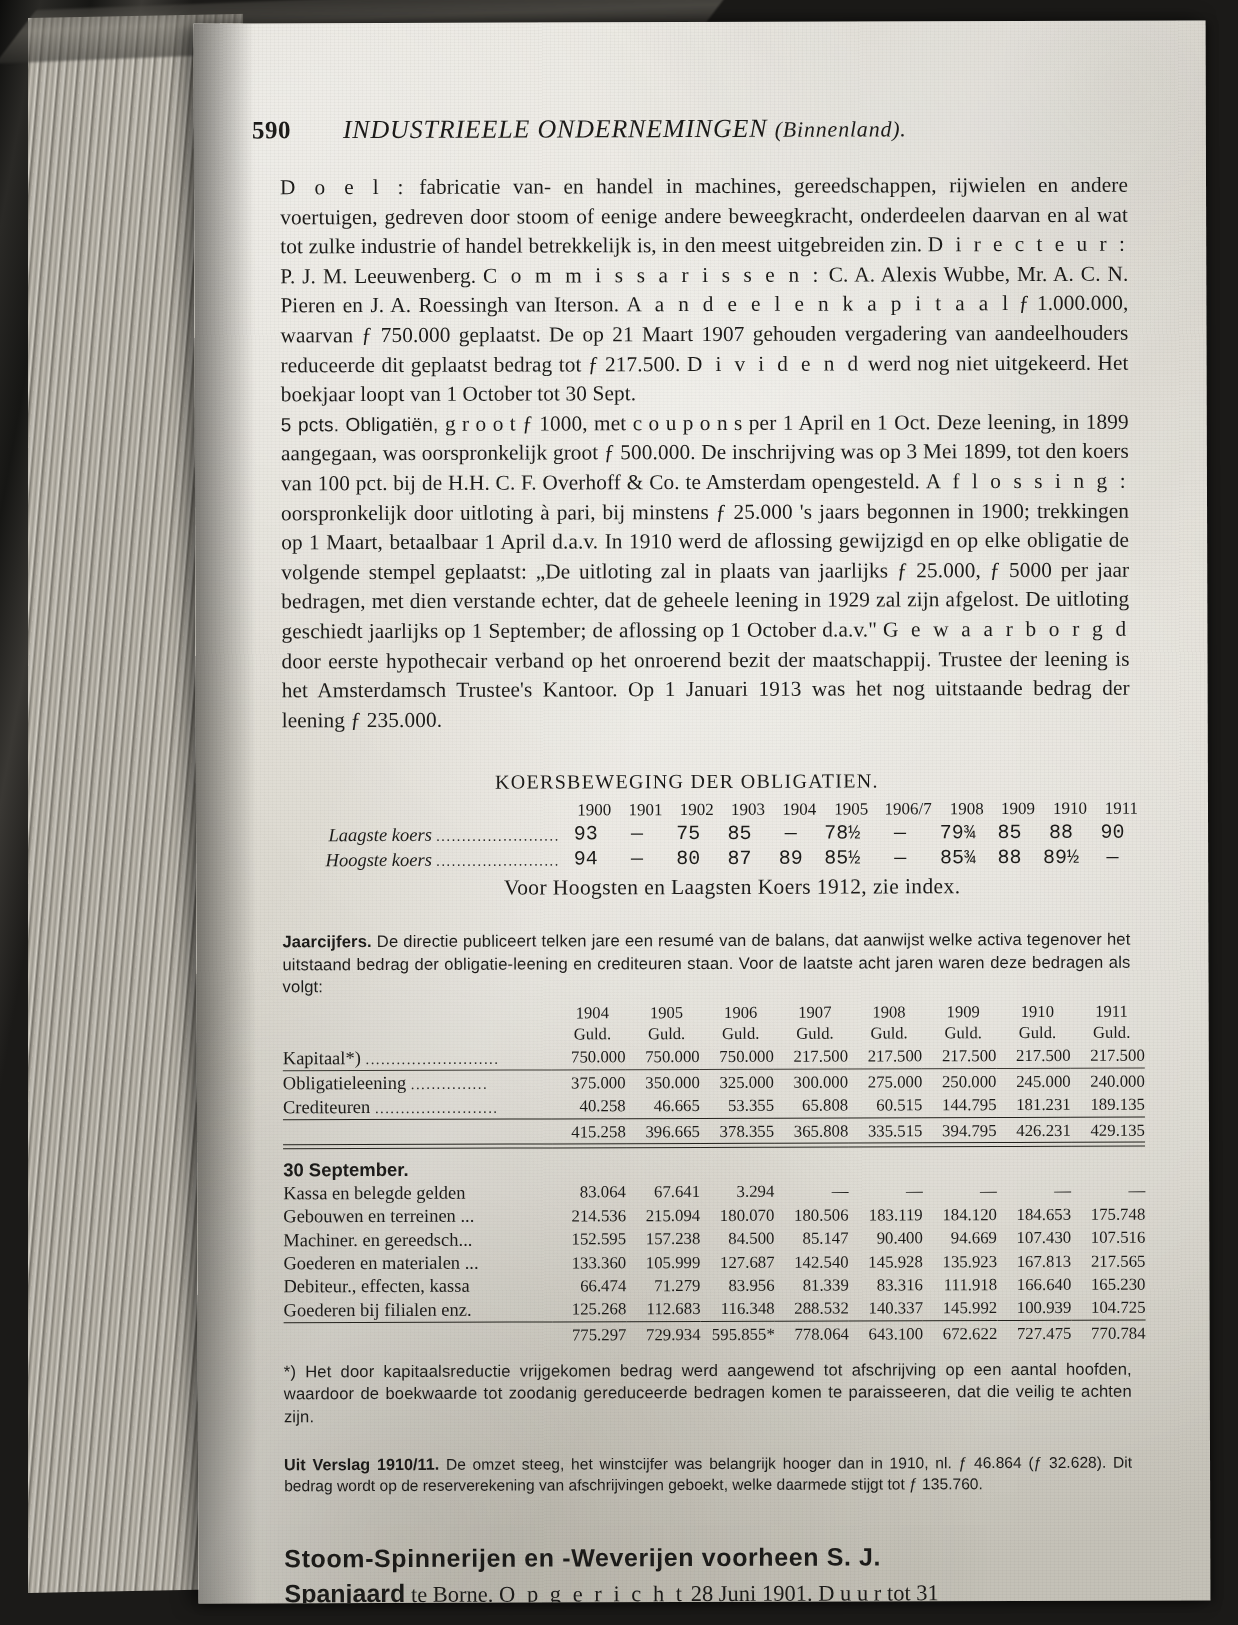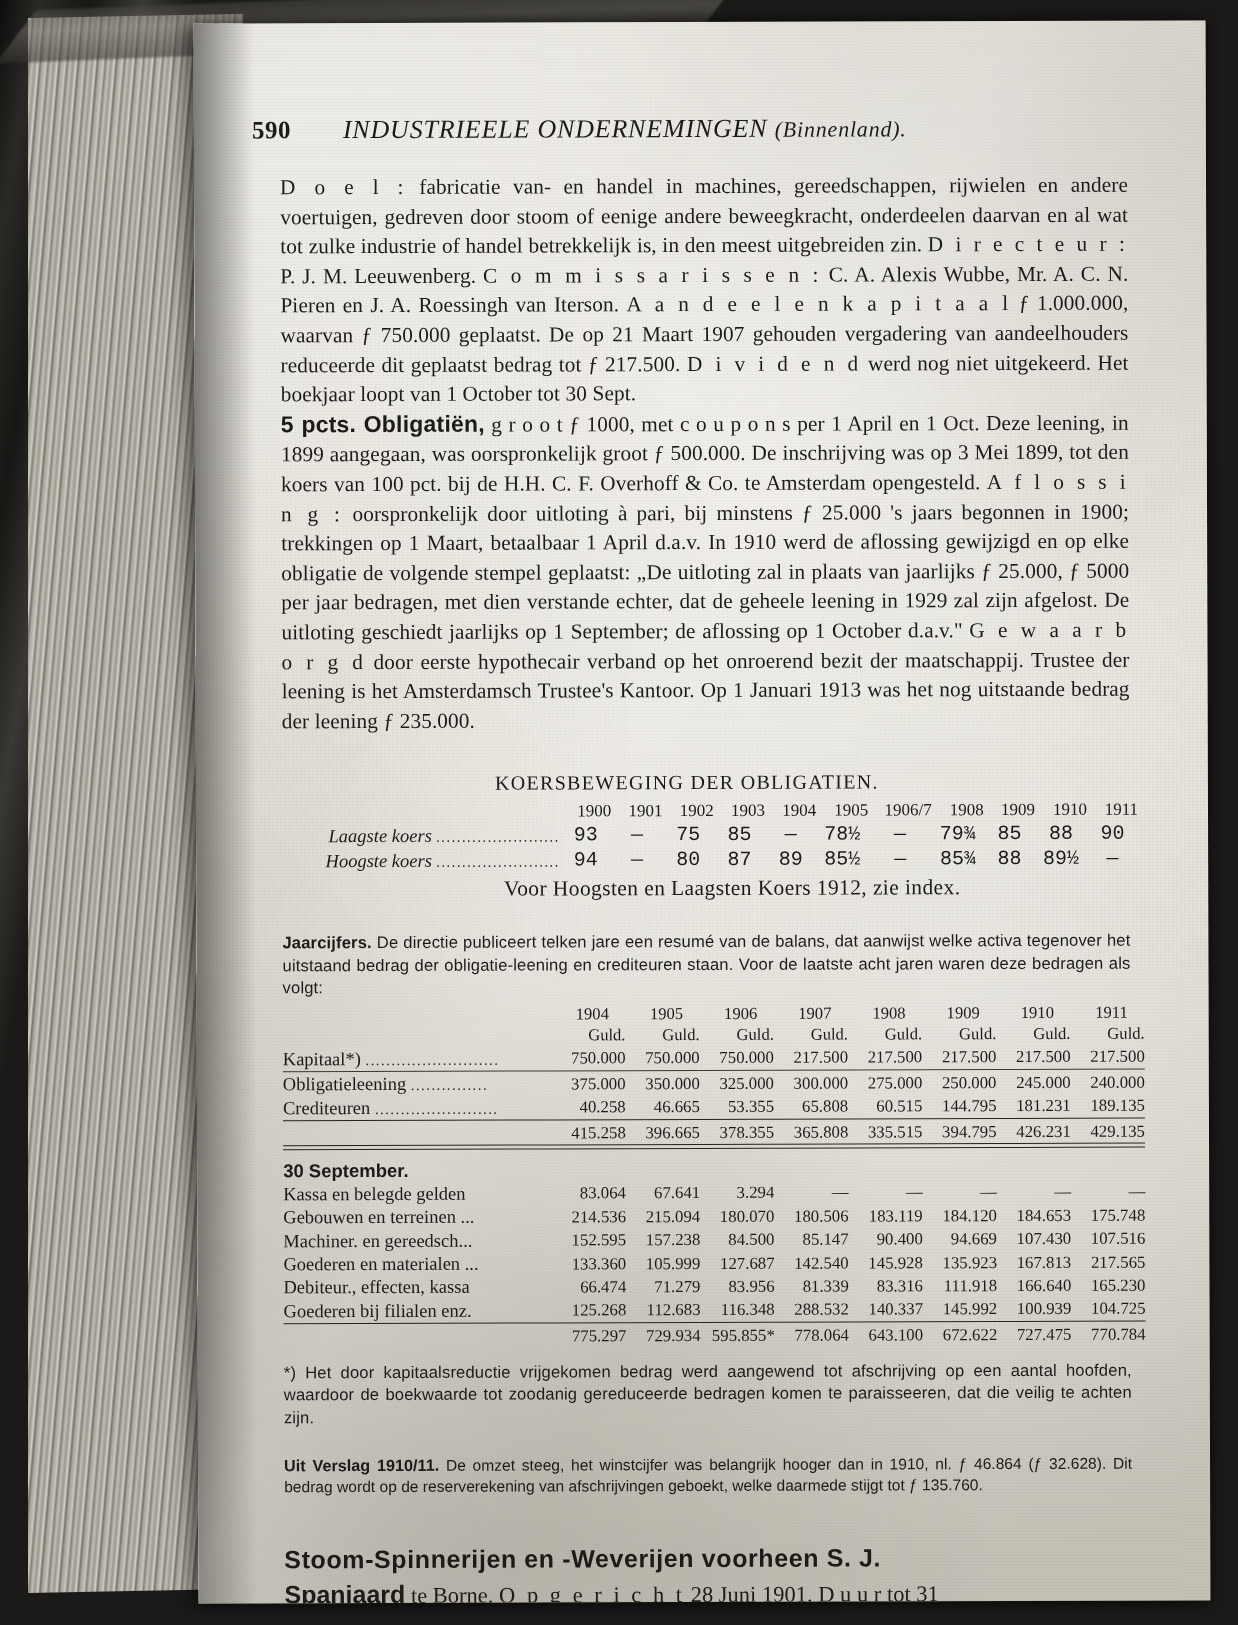--- a/index.html
+++ b/index.html
@@ -124,21 +124,21 @@
   
   .body-block {
     margin: 28px 78px 0 86px;
     font-size: 21.3px;
     line-height: 29.6px;
     text-align: justify;
     letter-spacing: 0.1px;
   }
   .body-block p { margin: 0; }
   .sp { letter-spacing: 3.4px; }
-  .bold-run { font-family: "Liberation Sans", sans-serif; font-weight: 700; font-size: 23px; letter-spacing: 0.2px; }
+  .bold-run { font-family: "Liberation Sans", sans-serif; font-weight: 400; font-size: 19px; letter-spacing: 0.2px; }
 
   
   .sec-title {
     text-align: center;
     font-size: 20px;
     letter-spacing: 1.3px;
     margin: 36px 0 6px 0;
     padding-right: 30px;
   }
   table { border-collapse: collapse; }
@@ -183,21 +183,21 @@
   .fin-table {
     margin: 4px 0 0 86px;
     width: 862px;
     font-size: 16.6px;
     font-family: "Liberation Serif", serif;
   }
   .fin-table td { padding: 1.2px 0; white-space: nowrap; }
   .fin-table .lbl { text-align: left; width: 268px; font-size: 18.5px; }
   .fin-table .num { text-align: right; width: 74px; padding-left: 8px; font-size: 16.8px; }
   .fin-table .hdr { text-align: center; font-size: 16.6px; padding-bottom: 0px; }
-  .fin-table .guld { font-size: 16.6px; }
+  .fin-table .guld { text-align: center; font-size: 16.6px; }
   .rule-row td { border-top: 1.6px solid #25241f; height: 2px; padding: 0; }
   .rule-thin td { border-top: 1.2px solid #3a3833; height: 2px; padding: 0; }
   .dbl-rule td {
     border-top: 1.4px solid #25241f;
     border-bottom: 1.4px solid #25241f;
     height: 4px; padding: 0;
   }
   .spacer-row td { height: 9px; padding: 0; }
   .sept-label {
     font-size: 18.5px;

